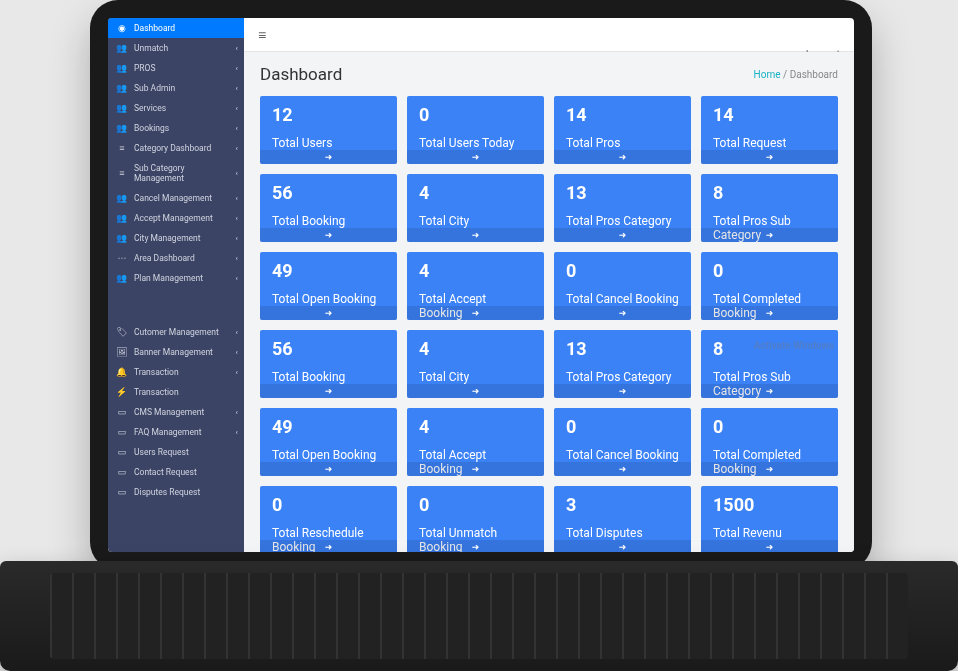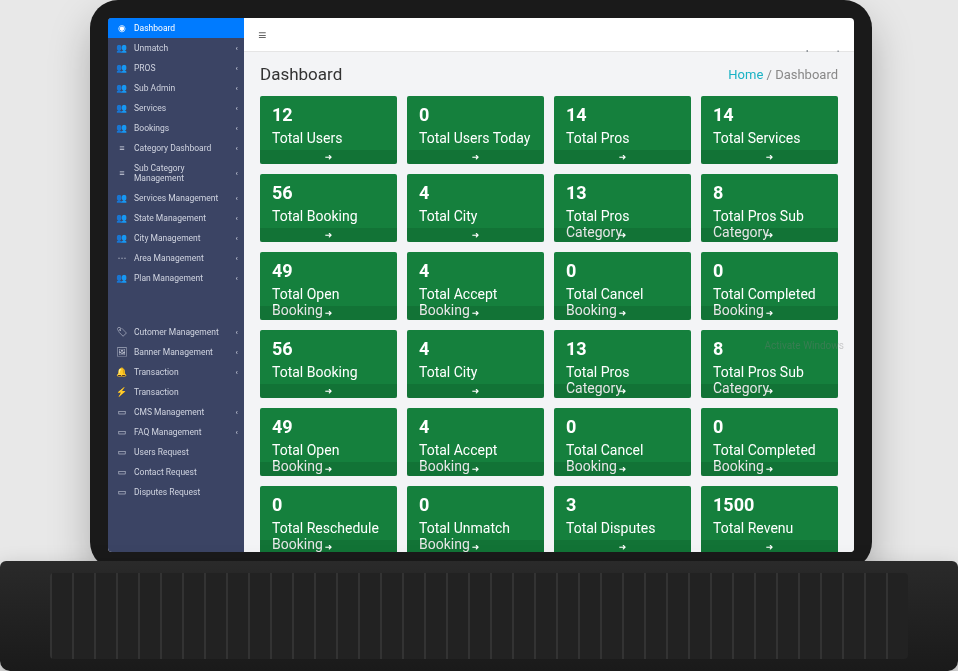--- a/index.html
+++ b/index.html
@@ -98,50 +98,51 @@
   padding: 0 14px;
   font-size: 11px;
   color: #555;
 }
 .hamburger { cursor: pointer; font-size: 14px; color: #666; }
 .logout { cursor: pointer; color: #6c757d; margin-top: 40px; }
 
 .content { flex: 1; overflow-y: auto; background: #f3f4f6; padding: 12px 16px; }
 .page-header { display: flex; justify-content: space-between; align-items: center; margin-bottom: 12px; }
 .page-title { font-size: 17px; font-weight: 400; color: #333; }
-.breadcrumb { font-size: 13px; color: #888; text-align: right; }
+.breadcrumb { font-size: 10px; color: #888; text-align: right; }
 .breadcrumb a { color: #1ab2c4; text-decoration: none; }
 
 .grid { display: grid; grid-template-columns: repeat(4, 1fr); gap: 10px; }
 .card {
-  background: #15803d;
+  background: #3b82f6;
   color: #fff;
   border-radius: 2px;
   padding: 10px 12px 0 12px;
   position: relative;
   min-height: 68px;
 }
 .card-value { font-size: 18px; font-weight: 700; line-height: 1; }
-.card-label { font-size: 14px; margin-top: 6px; }
+.card-label { font-size: 12px; margin-top: 12px; }
 .card-footer {
   position: absolute;
   bottom: 0; left: 0; right: 0;
   height: 14px;
   background: rgba(0,0,0,0.1);
   text-align: center;
   font-size: 9px;
   line-height: 14px;
 }
 .watermark {
   position: absolute;
-  right: 28px;
+  right: 38px;
   top: 340px;
   font-size: 10px;
   color: rgba(120,120,120,0.35);
   pointer-events: none;
+  font-weight: bold;
 }
 </style>
 </head>
 <body>
 
 <div class="device-frame">
   <div class="tablet">
     <div class="screen">
       <div class="app">
         <div class="sidebar" id="sidebar">
@@ -179,36 +180,36 @@
               <span>Category Dashboard</span>
               <span class="chevron">‹</span>
             </div>
             <div class="nav-item">
               <span class="icon">≡</span>
               <span>Sub Category Management</span>
               <span class="chevron">‹</span>
             </div>
             <div class="nav-item">
               <span class="icon">👥</span>
-              <span>Services Management</span>
-              <span class="chevron">‹</span>
-            </div>
-            <div class="nav-item">
-              <span class="icon">👥</span>
-              <span>State Management</span>
+              <span>Cancel Management</span>
+              <span class="chevron">‹</span>
+            </div>
+            <div class="nav-item">
+              <span class="icon">👥</span>
+              <span>Accept Management</span>
               <span class="chevron">‹</span>
             </div>
             <div class="nav-item">
               <span class="icon">👥</span>
               <span>City Management</span>
               <span class="chevron">‹</span>
             </div>
             <div class="nav-item">
               <span class="icon">⋯</span>
-              <span>Area Management</span>
+              <span>Area Dashboard</span>
               <span class="chevron">‹</span>
             </div>
             <div class="nav-item">
               <span class="icon">👥</span>
               <span>Plan Management</span>
               <span class="chevron">‹</span>
             </div>
             <div class="nav-divider"></div>
             <div style="height: 26px;"></div>
             <div class="nav-item">
@@ -276,21 +277,21 @@
                   <div class="card-label">Total Users Today</div>
                   <div class="card-footer">➜</div>
                 </div>
                 <div class="card">
                   <div class="card-value">14</div>
                   <div class="card-label">Total Pros</div>
                   <div class="card-footer">➜</div>
                 </div>
                 <div class="card">
                   <div class="card-value">14</div>
-                  <div class="card-label">Total Services</div>
+                  <div class="card-label">Total Request</div>
                   <div class="card-footer">➜</div>
                 </div>
                 <div class="card">
                   <div class="card-value">56</div>
                   <div class="card-label">Total Booking</div>
                   <div class="card-footer">➜</div>
                 </div>
                 <div class="card">
                   <div class="card-value">4</div>
                   <div class="card-label">Total City</div>

